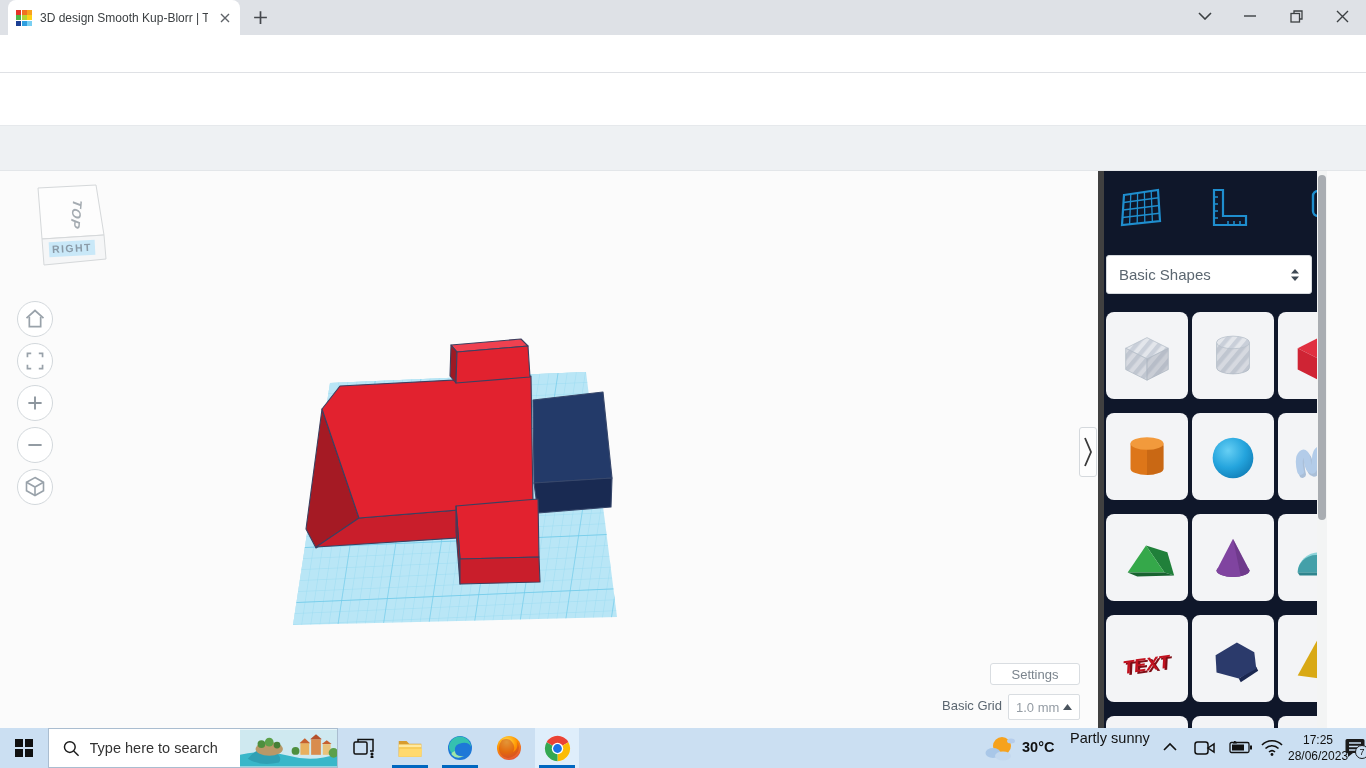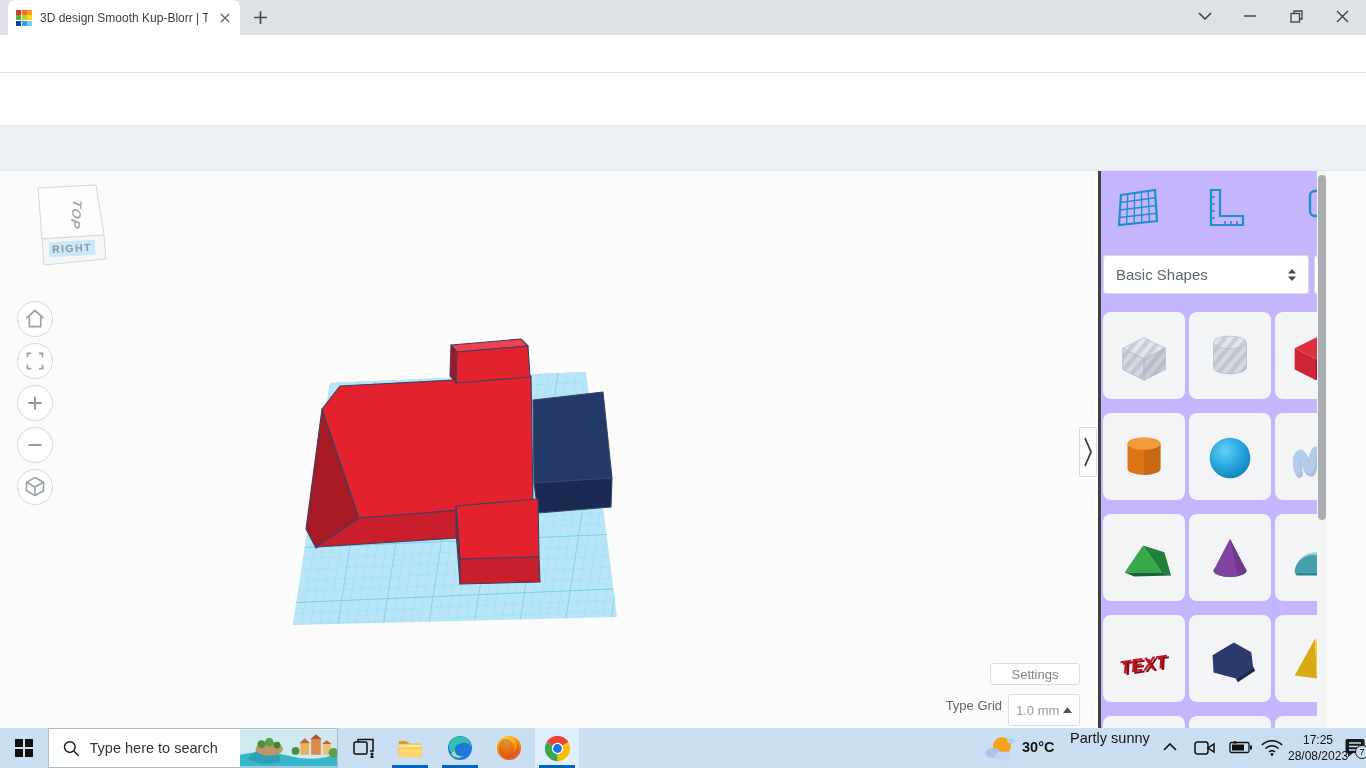--- a/index.html
+++ b/index.html
@@ -30,32 +30,32 @@
   .hd-ic{position:absolute;top:79px;width:44px;height:41px;display:flex;align-items:center;justify-content:center}
   
   #tbar{position:absolute;left:0;top:126px;width:1366px;height:45px;background:#eef1f3;border-bottom:1px solid #e3e6e9}
   .tb-ic{position:absolute;top:132px;width:32px;height:32px;display:flex;align-items:center;justify-content:center}
   .tb-div{position:absolute;top:130px;width:1px;height:36px;background:#dde1e5}
   .tb-btn{position:absolute;top:133px;height:30px;background:#fff;border:1px solid #d6dade;border-radius:3px;font-size:14px;color:#5b6670;display:flex;align-items:center;justify-content:center}
   
   #workspace{position:absolute;left:0;top:171px;width:1366px;height:557px;background:#fbfbfb;overflow:hidden}
   .nav-btn{position:absolute;left:17px;width:36px;height:36px;border-radius:50%;background:#fff;border:1px solid #d3d8dc;display:flex;align-items:center;justify-content:center}
   
-  #panel{position:absolute;left:1098px;top:0;width:229px;height:557px;background:#c4b5fd;border-left:3px solid #404040;overflow:hidden}
+  #panel{position:absolute;left:1098px;top:0;width:229px;height:557px;background:#0f172a;border-left:6px solid #404040;overflow:hidden}
   .pt-ic{position:absolute;top:12px;width:50px;height:50px;display:flex;align-items:center;justify-content:center}
   #catsel{position:absolute;left:2px;top:84px;width:206px;height:39px;background:#fff;border:1px solid #d6dade;border-radius:3px;display:flex;align-items:center;padding:0 12px;font-size:15px;color:#5b6670}
   #searchbtn{position:absolute;left:213px;top:84px;width:45px;height:39px;background:#fff;border:1px solid #d6dade;border-radius:3px;display:flex;align-items:center;justify-content:center}
   #cards{position:absolute;left:2px;top:141px;display:grid;grid-template-columns:repeat(3,82px);gap:14px 4px}
   .card{width:82px;height:87px;background:#f3f4f6;border-radius:8px;display:flex;align-items:center;justify-content:center}
   #pscroll{position:absolute;right:0;top:0;width:10px;height:557px;background:#f3f4f4}
   #pthumb{position:absolute;right:1px;top:4px;width:8px;height:345px;background:#a9adb2;border-radius:4px}
   #handle{position:absolute;left:1079px;top:256px;width:18px;height:50px;background:#fdfdfd;border:1px solid #d5d9dd;border-radius:3px;display:flex;align-items:center;justify-content:center}
   #settingsbtn{position:absolute;left:990px;top:492px;width:90px;height:22px;background:#fff;border:1px solid #d9dde1;border-radius:3px;font-size:13px;color:#7b848d;display:flex;align-items:center;justify-content:center}
   #snaplabel{position:absolute;left:880px;top:527px;width:122px;text-align:right;font-size:13px;color:#5b6670}
-  #snapbox{position:absolute;left:1008px;top:523px;width:72px;height:32px;background:#fff;border:1px solid #d9dde1;border-radius:2px;display:flex;align-items:center;justify-content:space-between;padding:0 7px;font-size:13px;color:#949ca4}
+  #snapbox{position:absolute;left:1008px;top:523px;width:72px;height:26px;background:#fff;border:1px solid #d9dde1;border-radius:2px;display:flex;align-items:center;justify-content:space-between;padding:0 7px;font-size:13px;color:#949ca4}
   
   #taskbar{position:absolute;left:0;top:728px;width:1366px;height:40px;background:#cbdff2}
   #startbtn{position:absolute;left:0;top:0;width:48px;height:40px;display:flex;align-items:center;justify-content:center}
   #tsearch{position:absolute;left:48px;top:0;width:290px;height:40px;background:#fff;border:1px solid #aabdd0;display:flex;align-items:center}
   #tsearch input{border:none;outline:none;background:transparent;font-size:14.5px;width:150px;font-family:"Liberation Sans",sans-serif;color:#1b1b1b}
   #tsearch input::placeholder{color:#333}
   .tk-ic{position:absolute;top:0;width:44px;height:40px;display:flex;align-items:center;justify-content:center}
   .underline{position:absolute;top:37px;height:2.5px;background:#0067c0;width:36px}
   #chromecell{position:absolute;left:535px;top:0;width:44px;height:40px;background:#dfeefb}
   .tktxt{font-size:14.5px;color:#111}
@@ -442,21 +442,21 @@
       </svg>
     </div>
   <div class="nav-btn" style="top:298px">
       <svg width="36" height="36" viewBox="0 0 36 36" stroke="#99a2aa" stroke-width="1.7" fill="none">
         <path d="M18,8 L27,13 V22 L18,27 L9,22 V13 Z"></path>
         <path d="M9,13 L18,18 L27,13 M18,18 V27"></path>
       </svg>
     </div>
 
   <div id="settingsbtn">Settings</div>
-  <div id="snaplabel">Type Grid</div>
+  <div id="snaplabel">Basic Grid</div>
   <div id="snapbox">
     <span>1.0 mm</span>
     <svg width="9" height="6" viewBox="0 0 9 6">
         <path d="M0,6 L4.5,0 L9,6 Z" fill="#4a545e"></path>
       </svg>
   </div>
   <div id="handle">
       <svg width="10" height="36" viewBox="0 0 10 36">
         <polyline points="2,4 8,18 2,32" stroke="#3a3a3a" stroke-width="1.8" fill="none"></polyline>
       </svg>
@@ -706,21 +706,21 @@
   <div class="abs" style="left:1261px;top:12px">
       <svg width="22" height="16" viewBox="0 0 22 16">
         <path d="M1,5 a14,14 0 0 1 20,0" stroke="#111" stroke-width="1.6" fill="none"></path>
         <path d="M4.5,8.5 a9,9 0 0 1 13,0" stroke="#111" stroke-width="1.6" fill="none"></path>
         <path d="M8,12 a4.5,4.5 0 0 1 6,0" stroke="#111" stroke-width="1.6" fill="none"></path>
         <circle cx="11" cy="14.5" r="1.4" fill="#111"></circle>
       </svg>
     </div>
   <div id="clock">
     <div>17:25</div>
-    <div>28/08/2023</div>
+    <div>28/06/2023</div>
   </div>
   <div class="abs" style="left:1344px;top:9px">
     <svg width="22" height="22" viewBox="0 0 22 22">
         <path d="M3,2 h16 a1.5,1.5 0 0 1 1.5,1.5 v11 a1.5,1.5 0 0 1 -1.5,1.5 h-10 l-5,4 v-4 h-1 a1.5,1.5 0 0 1 -1.5,-1.5 v-11 A1.5,1.5 0 0 1 3,2 Z" fill="#1b1b1b"></path>
         <path d="M5,6 H17 M5,9.5 H17 M5,13 H13" stroke="#cbdff2" stroke-width="1.4"></path>
       </svg>
     <span class="abs" style="left:11px;top:8px;width:14px;height:14px;border-radius:50%;background:#cbdff2;border:1.4px solid #1b1b1b;font-size:9px;display:flex;align-items:center;justify-content:center;color:#111">7</span>
   </div>
 </div>
 

